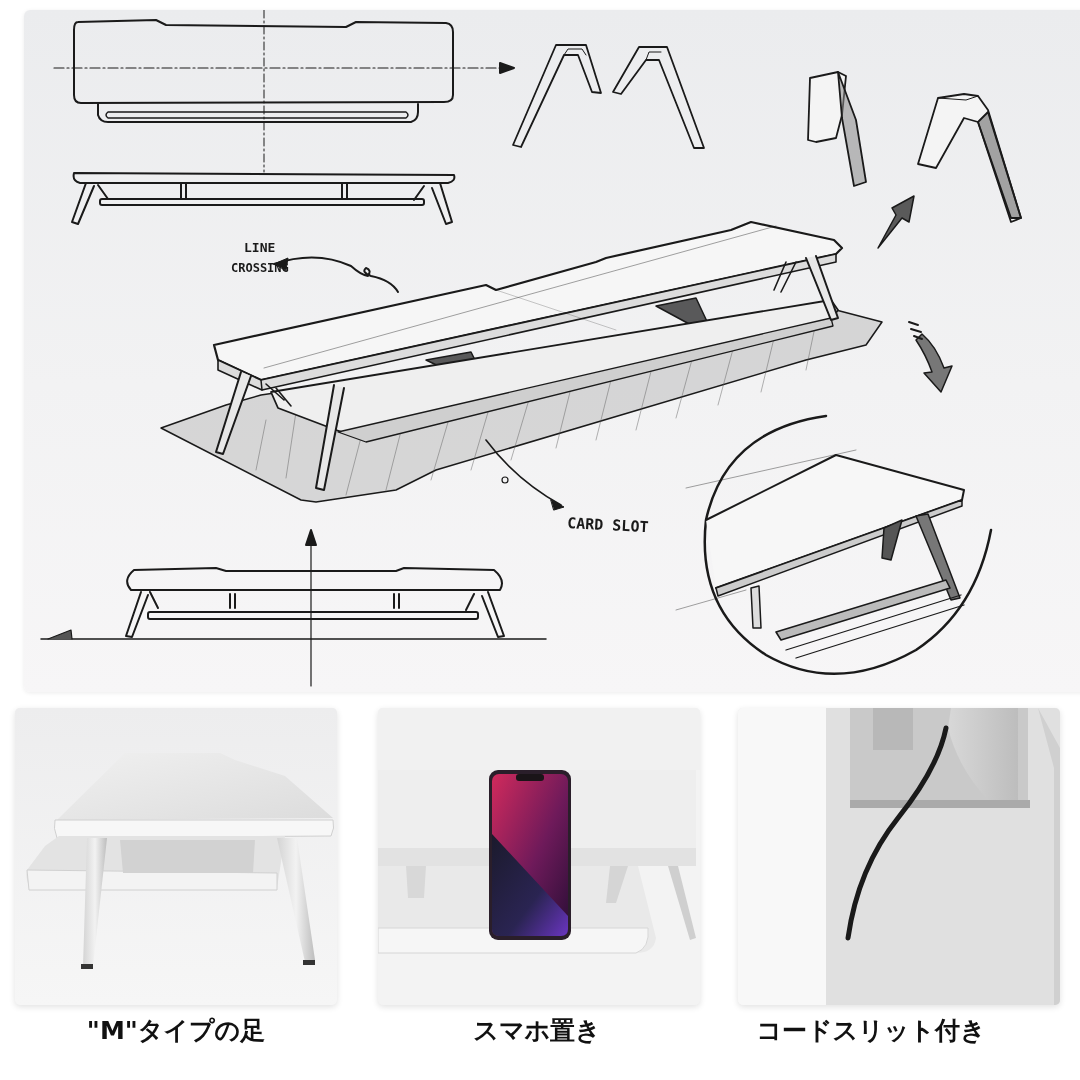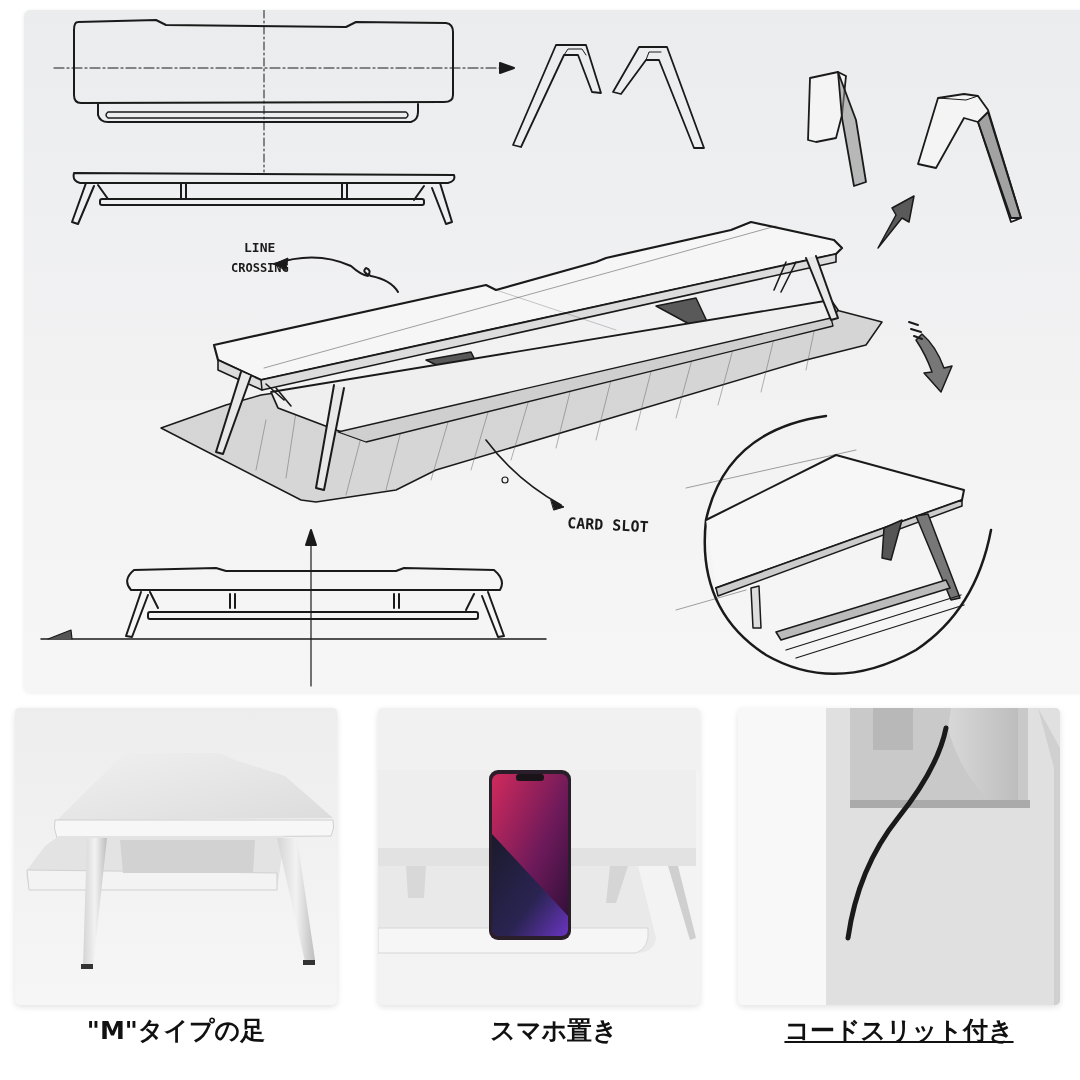--- a/index.html
+++ b/index.html
@@ -217,14 +217,14 @@
     <path d="M112,0 L290,0 L290,95 L112,95 Z" fill="#c9c9c9"></path>
     <path d="M135,0 L175,0 L175,42 L135,42 Z" fill="#b8b8b8"></path>
     <path d="M213,0 L280,0 L280,92 L250,92 Q220,60 210,20 Z" fill="url(#mon)"></path>
     <path d="M112,92 L292,92 L292,100 L112,100 Z" fill="#aaaaaa"></path>
     <path d="M300,0 L322,40 L322,297 L316,297 L316,60 Z" fill="#d0d0d0"></path>
     <path d="M208,20 Q200,60 160,110 Q120,160 110,230" stroke="#1a1a1a" stroke-width="5" fill="none" stroke-linecap="round"></path>
   </svg>
 </div>
 
 <div class="caption" style="left:15px;">"M"タイプの足</div>
-<div class="caption" style="left:393px;">スマホ置き</div>
-<div class="caption" style="left:738px;text-decoration:underline;">コードスリット付き</div>
+<div class="caption" style="left:376px;">スマホ置き</div>
+<div class="caption" style="left:710px;">コードスリット付き</div>
 
 </body></html>

